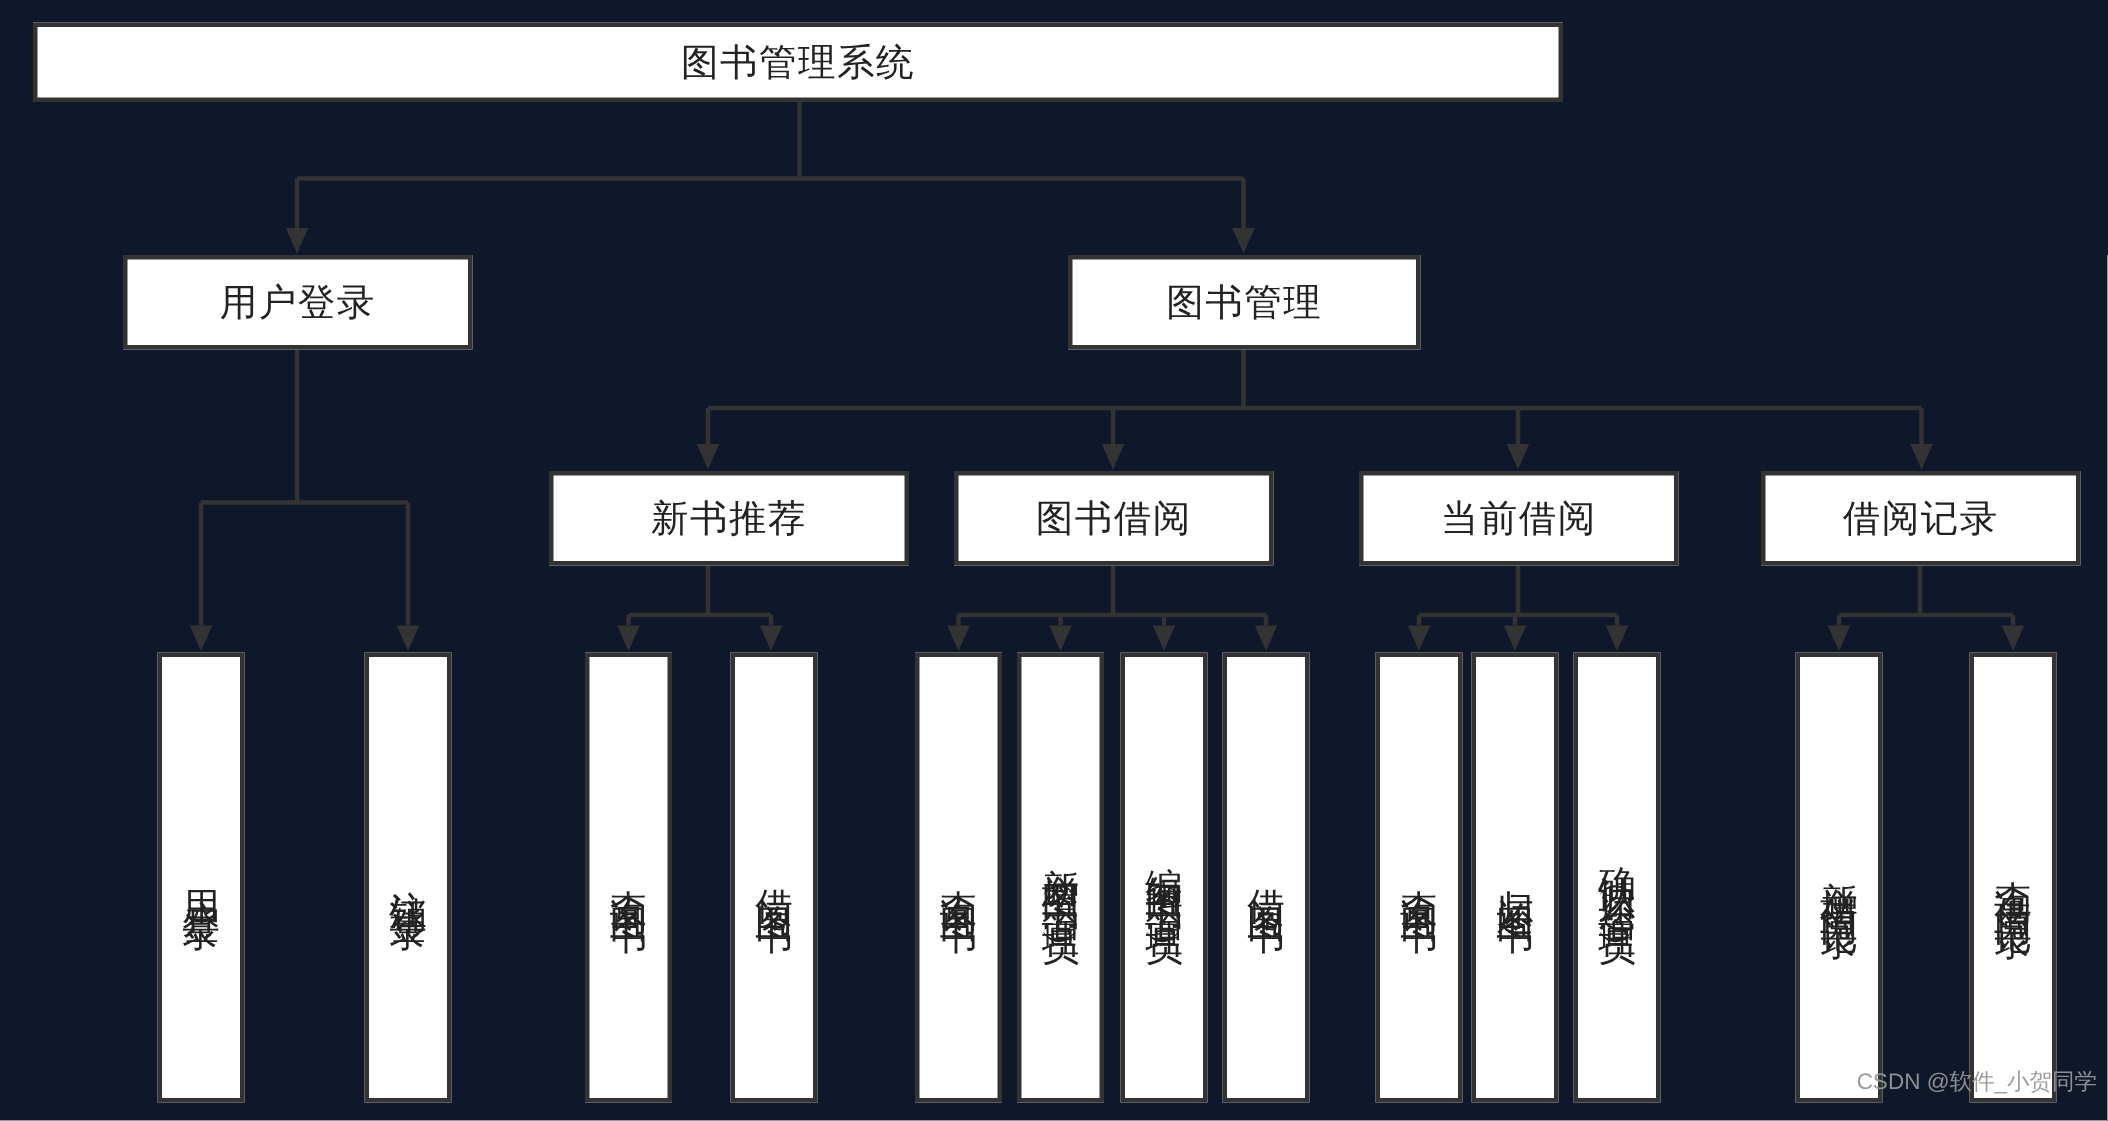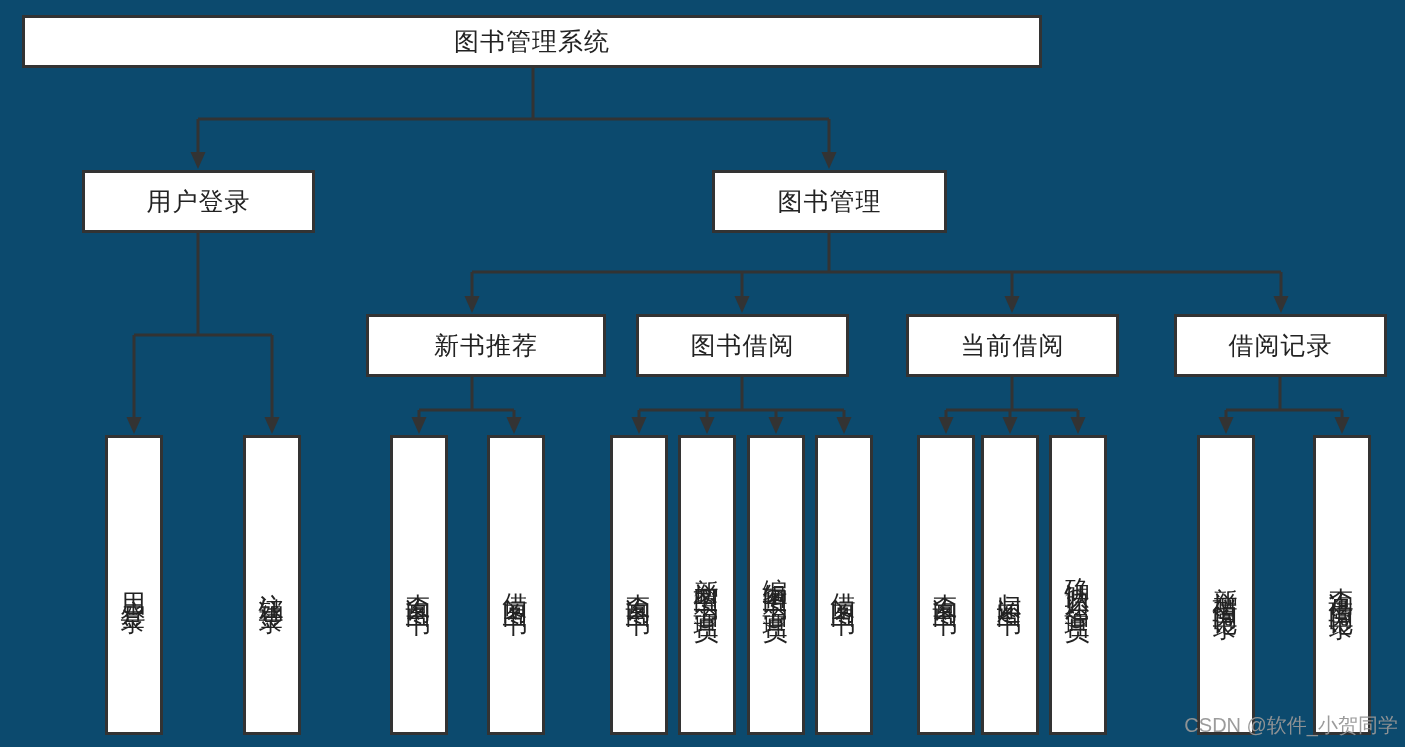--- a/index.html
+++ b/index.html
@@ -5,21 +5,21 @@
   html, body {
     margin: 0;
     padding: 0;
     background: #ffffff;
     font-family: "Liberation Sans", "DejaVu Sans", sans-serif;
   }
   .canvas {
     position: relative;
     width: 1405px;
     height: 747px;
-    background: #0c4a6e;
+    background: #0f172a;
     overflow: hidden;
   }
   .wires {
     position: absolute;
     left: 0;
     top: 0;
     pointer-events: none;
   }
   .box {
     position: absolute;
@@ -41,21 +41,21 @@
     text-orientation: mixed;
     letter-spacing: 6px;
     font-size: 25px;
     white-space: normal;
   }
   .watermark {
     position: absolute;
     left: 1183px;
     top: 712px;
     width: 215px;
-    font-size: 20px;
+    font-size: 15px;
     color: rgba(150, 150, 150, 0.95);
     white-space: nowrap;
     text-align: right;
   }
 </style>
 </head>
 <body>
 
 <div class="canvas">
 

